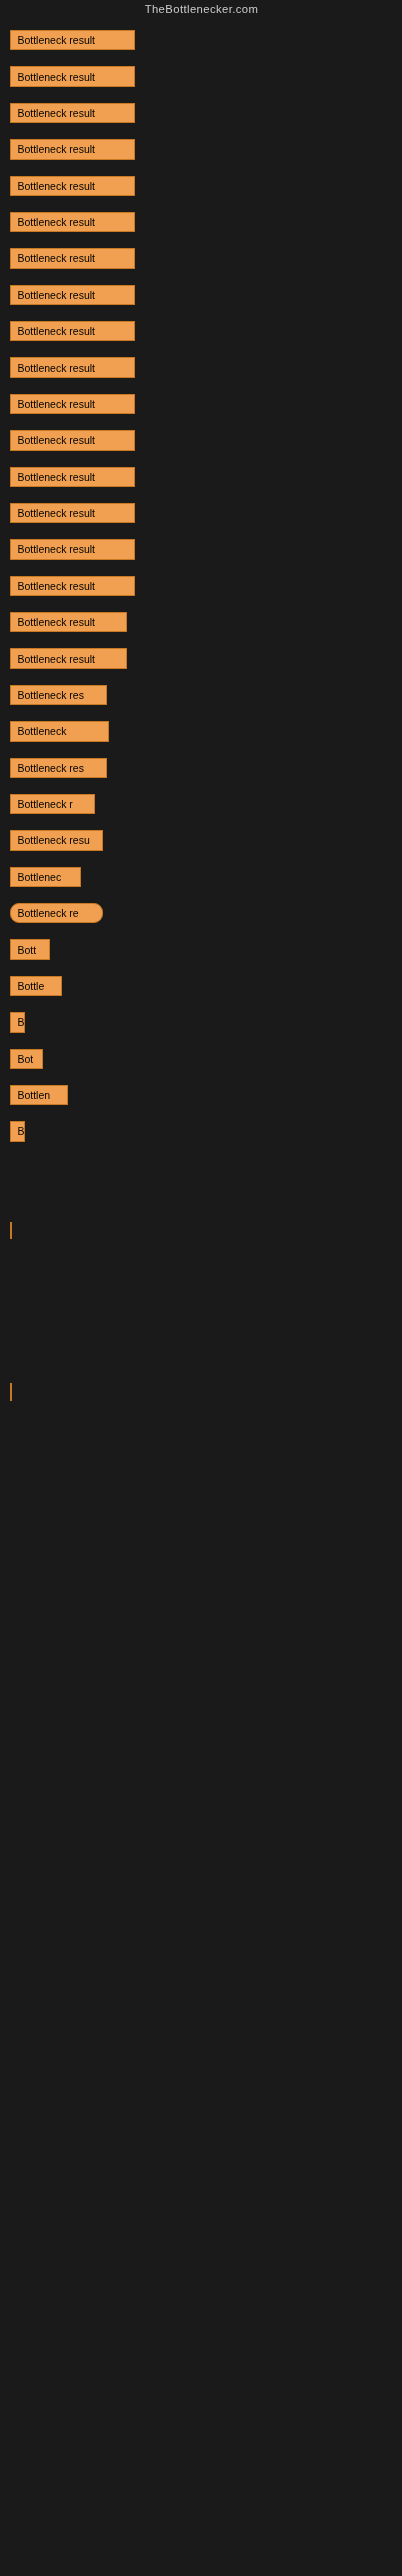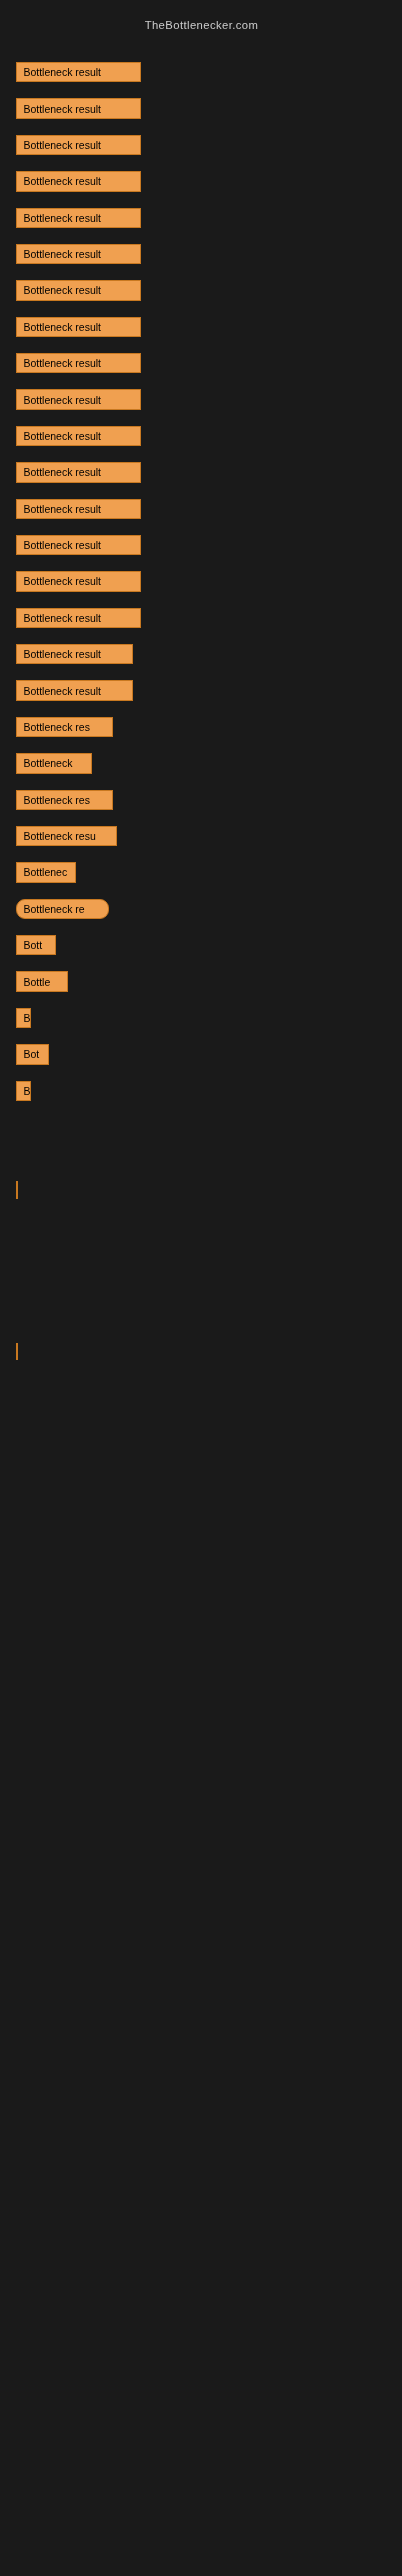--- a/index.html
+++ b/index.html
@@ -11,38 +11,38 @@
       background-color: #1a1a1a;
       width: 403px;
       min-height: 2576px;
       font-family: Arial, sans-serif;
       position: relative;
     }
     .site-title {
       text-align: center;
       color: #cccccc;
       font-size: 11.3px;
-      padding: 19px 0;
+      padding: 3px 0;
       letter-spacing: 0.4px;
     }
     .bottleneck-bar {
       background-color: #f0a050;
       color: #000;
       font-size: 10.5px;
       font-weight: normal;
       padding: 3.2px 6.4px;
       display: block;
       white-space: nowrap;
       overflow: hidden;
       border: 0.8px solid #c87820;
       margin-left: 4px;
     }
     .row {
       margin: 8px 0;
-      padding: 4px 12px;
+      padding: 4px 6px;
     }
   </style>
 </head>
 <body>
 
 <div>
   <div class="site-title">TheBottlenecker.com</div>
 </div>
 
 <div id="rows-container">
@@ -97,45 +97,51 @@
     <div class="row">
       <span class="bottleneck-bar" style="width: 117px;">Bottleneck result</span>
     </div>
     <div class="row">
       <span class="bottleneck-bar" style="width: 117px;">Bottleneck result</span>
     </div>
     <div class="row">
       <span class="bottleneck-bar" style="width: 97px;">Bottleneck res</span>
     </div>
     <div class="row">
-      <span class="bottleneck-bar" style="width: 76px;">Bottleneck</span>
+      <span class="bottleneck-bar" style="width: 99px;">Bottleneck</span>
     </div>
     <div class="row">
       <span class="bottleneck-bar" style="width: 97px;">Bottleneck res</span>
     </div>
     <div class="row">
-      <span class="bottleneck-bar" style="width: 101px;">Bottleneck resu</span>
+      <span class="bottleneck-bar" style="width: 85px;">Bottleneck r</span>
     </div>
     <div class="row">
-      <span class="bottleneck-bar" style="width: 60px;">Bottlenec</span>
+      <span class="bottleneck-bar" style="width: 93px;">Bottleneck resu</span>
+    </div>
+    <div class="row">
+      <span class="bottleneck-bar" style="width: 71px;">Bottlenec</span>
     </div>
     <div class="row">
       <span class="bottleneck-bar" style="width: 93px; border-radius: 9px;">Bottleneck re</span>
     </div>
     <div class="row">
       <span class="bottleneck-bar" style="width: 40px;">Bott</span>
     </div>
     <div class="row">
       <span class="bottleneck-bar" style="width: 52px;">Bottle</span>
     </div>
     <div class="row">
       <span class="bottleneck-bar" style="width: 14.5px;">B</span>
     </div>
     <div class="row">
       <span class="bottleneck-bar" style="width: 33px;">Bot</span>
+    </div>
+    <div class="row">
+      <span class="bottleneck-bar" style="width: 58px;">Bottlen</span>
     </div>
     <div class="row">
       <span class="bottleneck-bar" style="width: 14.5px;">B</span>
     </div>
     <div class="row" style="height: 24px;"></div>
     <div class="row" style="height: 24px;"></div>
     <div class="row">
       <div style="margin-left: 4px; width: 2.4px; height: 17.7px; background-color: rgb(240, 160, 80); border: 0.8px solid rgb(200, 120, 32);"></div>
     </div>
     <div class="row" style="height: 24px;"></div>

